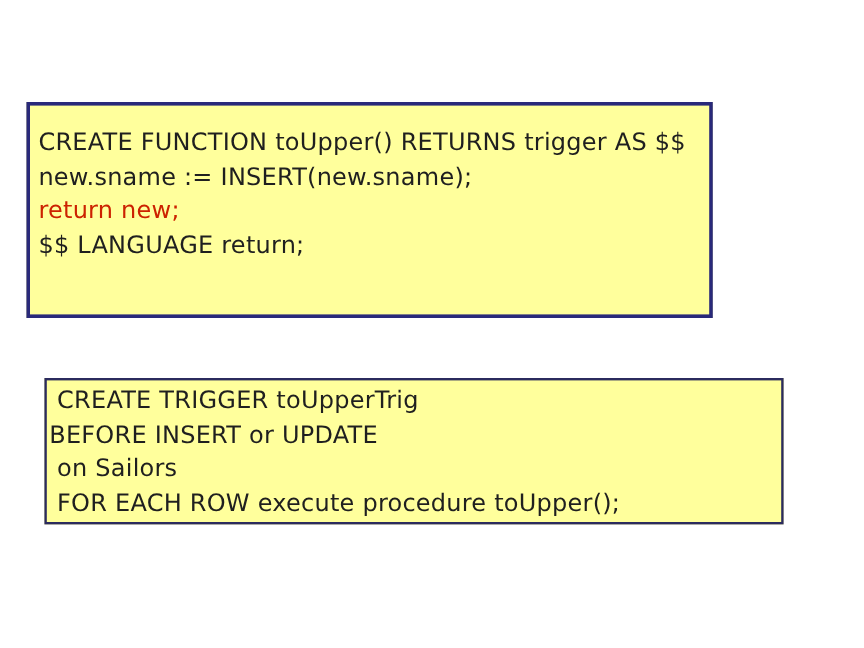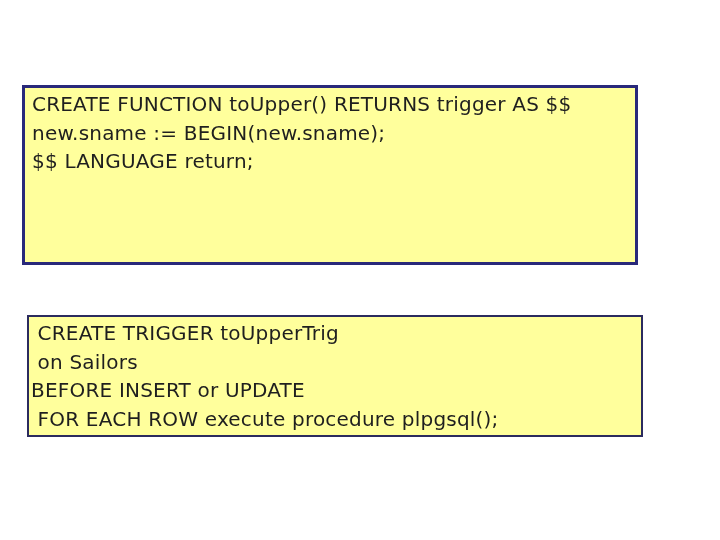--- a/index.html
+++ b/index.html
@@ -15,27 +15,27 @@
     font-family: "DejaVu Sans", sans-serif;
   }
   .code-box {
     position: absolute;
     box-sizing: border-box;
     background: var(--box-fill, #ffff9c);
   }
   #function-box {
     left: 22px;
     top: 85px;
-    width: 616px;
+    width: 572px;
     height: 180px;
     border: 3px solid var(--fn-border, #29297a);
-    padding: 2px 7px;
+    padding: 16px 7px;
   }
   #trigger-box {
-    left: 27px;
+    left: 37px;
     top: 315px;
     width: 616px;
     height: 122px;
     border: 2px solid var(--trg-border, #2b2b5e);
     padding: 2px 2px;
   }
   .code-line {
     font-size: 20px;
     line-height: 28.5px;
     letter-spacing: 0.2px;
@@ -44,22 +44,23 @@
   }
   .code-line.red {
     color: var(--hl-text, #cc2200);
   }
 </style>
 </head>
 <body>
 
 <div class="code-box" id="function-box">
   <div class="code-line">CREATE FUNCTION toUpper() RETURNS trigger AS $$</div>
-  <div class="code-line">new.sname := BEGIN(new.sname);</div>
+  <div class="code-line">new.sname := INSERT(new.sname);</div>
+  <div class="code-line red">return new;</div>
   <div class="code-line">$$ LANGUAGE return;</div>
 </div>
 
 <div class="code-box" id="trigger-box">
   <div class="code-line"> CREATE TRIGGER toUpperTrig</div>
+  <div class="code-line">BEFORE INSERT or UPDATE</div>
   <div class="code-line"> on Sailors</div>
-  <div class="code-line">BEFORE INSERT or UPDATE</div>
-  <div class="code-line"> FOR EACH ROW execute procedure plpgsql();</div>
+  <div class="code-line"> FOR EACH ROW execute procedure toUpper();</div>
 </div>
 
 </body></html>

